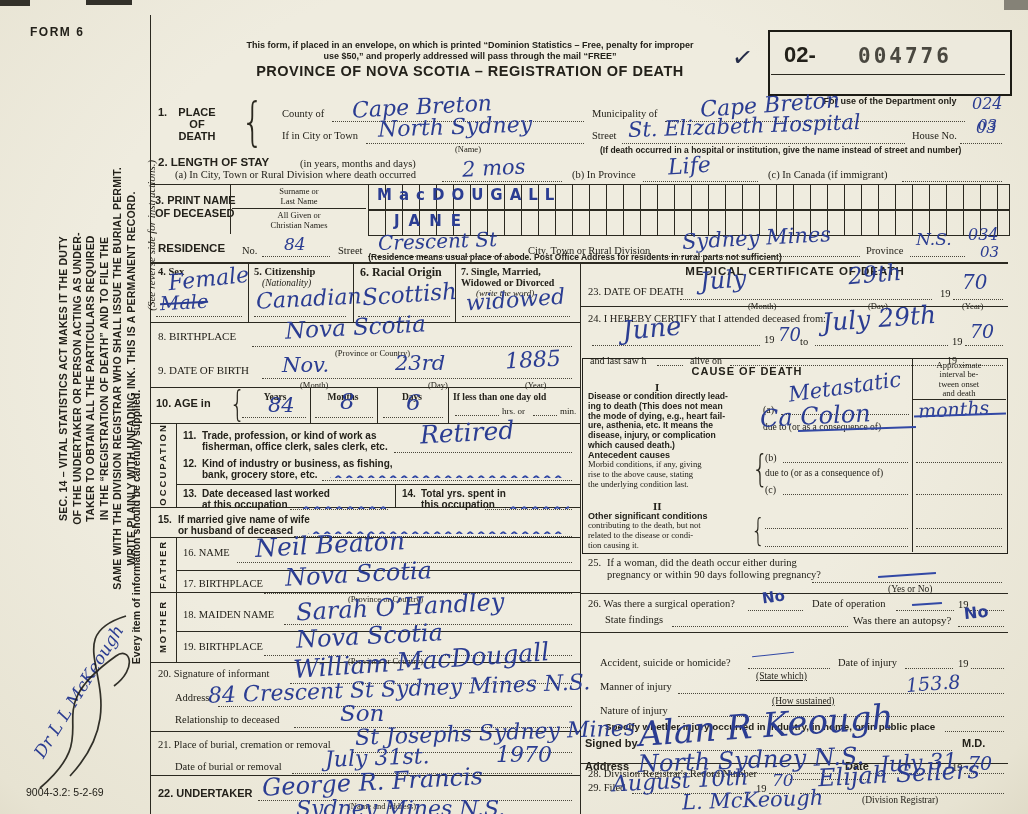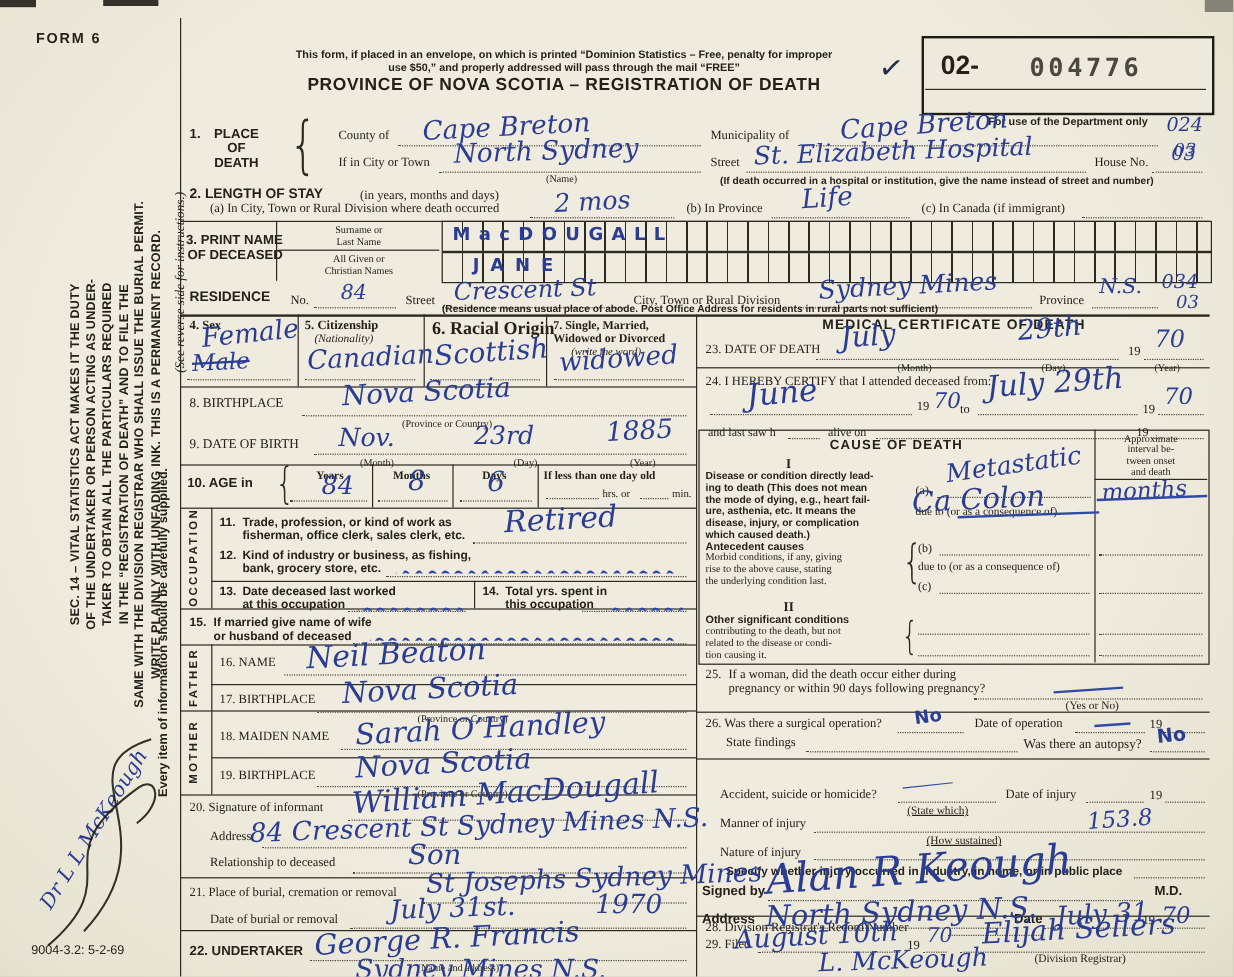--- a/index.html
+++ b/index.html
@@ -115,21 +115,21 @@
   <div class="ab dl" style="left:442px;top:181px;width:120px;"></div>
   <span class="ab hw" style="left:462px;top:158px;font-size:21px;transform:rotate(-3deg);">2 mos</span>
   <span class="ab ps" style="left:572px;top:169px;font-size:10.5px;">(b) In Province</span>
   <div class="ab dl" style="left:643px;top:181px;width:115px;"></div>
   <span class="ab hw" style="left:668px;top:155px;font-size:22px;transform:rotate(-4deg);">Life</span>
   <span class="ab ps" style="left:768px;top:169px;font-size:10.5px;text-align:center;">(c) In Canada (if immigrant)</span>
   <div class="ab dl" style="left:902px;top:181px;width:100px;"></div>
 
   <div class="ab hl" style="left:150px;top:184px;width:858px;"></div>
 
-  <div class="ab pb" style="left:155px;top:194px;font-size:11px;line-height:13px;text-align:right;">
+  <div class="ab pb" style="left:155px;top:194px;font-size:11px;line-height:13px;">
     <div>3. PRINT NAME</div>
     <div>OF DECEASED</div>
   </div>
   <div class="ab vl" style="left:230px;top:184px;height:50px;"></div>
   <div class="ab ps ctr" style="left:232px;top:187px;width:134px;font-size:8.5px;line-height:9.5px;">
     <div>Surname or</div>
     <div>Last Name</div>
   </div>
   <div class="ab hl" style="left:232px;top:208px;width:134px;"></div>
   <div class="ab ps ctr" style="left:232px;top:211px;width:134px;font-size:8.5px;line-height:9.5px;">
@@ -163,21 +163,21 @@
   <div class="ab vl" style="left:580px;top:262px;height:552px;"></div>
 
   <span class="ab ps b" style="left:158px;top:266px;font-size:10.5px;">4. Sex</span>
   <div class="ab dl" style="left:156px;top:316px;width:86px;"></div>
   <span class="ab hw" style="left:168px;top:268px;font-size:22px;transform:rotate(-6deg);">Female</span>
   <span class="ab hw strike" style="left:160px;top:293px;font-size:19px;transform:rotate(-3deg);">Male</span>
   <span class="ab ps b" style="left:254px;top:266px;font-size:10.5px;">5. Citizenship</span>
   <span class="ab ps it" style="left:262px;top:278px;font-size:9.5px;">(Nationality)</span>
   <div class="ab dl" style="left:254px;top:316px;width:92px;"></div>
   <span class="ab hw" style="left:256px;top:288px;font-size:22px;transform:rotate(-3deg);">Canadian</span>
-  <span class="ab ps b" style="left:360px;top:266px;font-size:15px;font-family:Liberation Serif, serif;">6. Racial Origin</span>
+  <span class="ab ps b" style="left:360px;top:266px;font-size:12px;font-family:Liberation Serif, serif;">6. Racial Origin</span>
   <div class="ab dl" style="left:358px;top:316px;width:92px;"></div>
   <span class="ab hw" style="left:362px;top:283px;font-size:23px;transform:rotate(-4deg);">Scottish</span>
   <span class="ab ps b" style="left:461px;top:266px;font-size:10px;">7. Single, Married,</span>
   <span class="ab ps b" style="left:461px;top:277px;font-size:10px;">Widowed or Divorced</span>
   <span class="ab ps it" style="left:476px;top:288px;font-size:9px;">(write the word)</span>
   <div class="ab dl" style="left:462px;top:316px;width:108px;"></div>
   <span class="ab hw" style="left:466px;top:289px;font-size:22px;transform:rotate(-4deg);">widowed</span>
   <div class="ab vl" style="left:248px;top:262px;height:60px;"></div>
   <div class="ab vl" style="left:353px;top:262px;height:60px;"></div>
   <div class="ab vl" style="left:455px;top:262px;height:60px;"></div>

